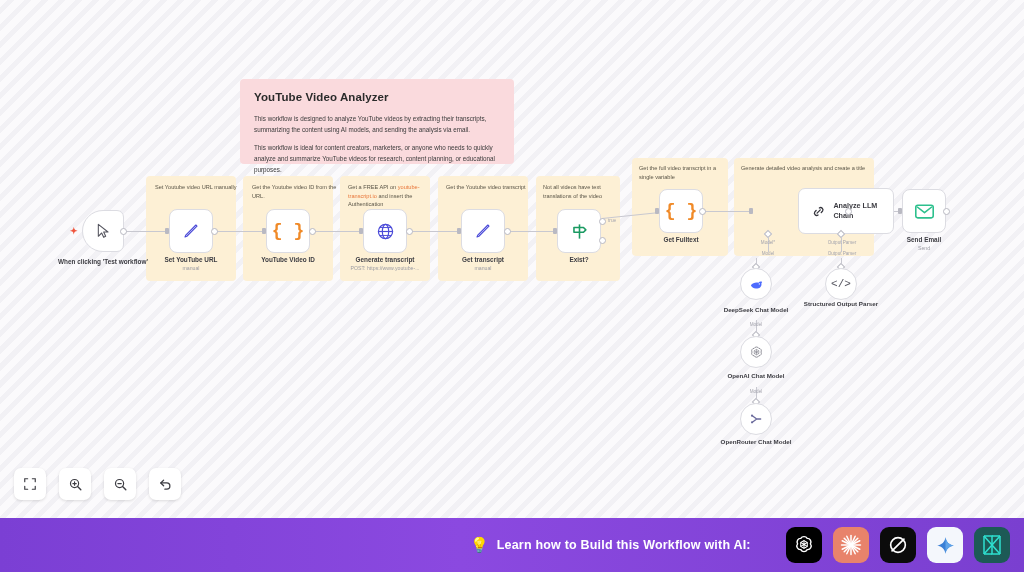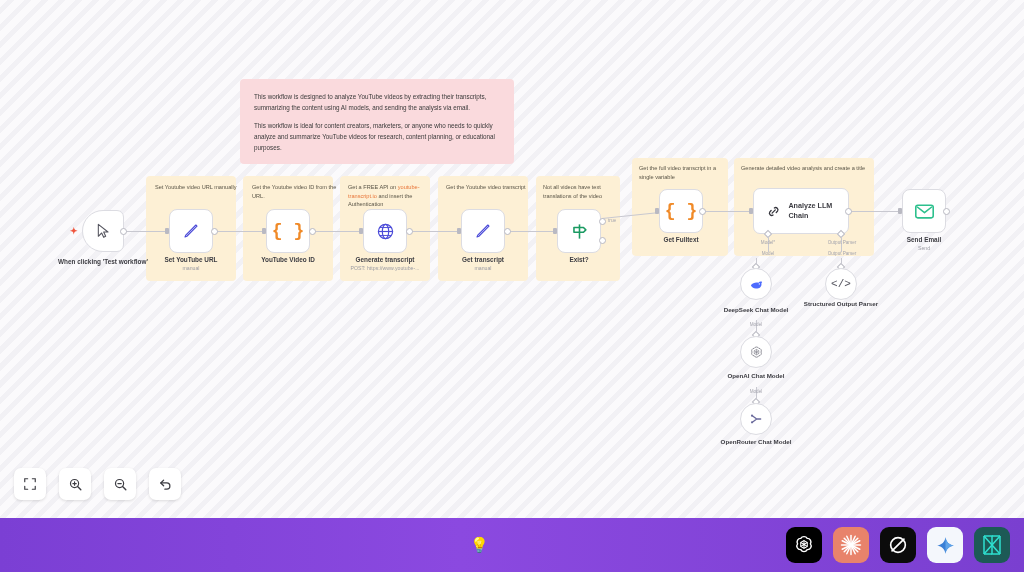--- a/index.html
+++ b/index.html
@@ -57,20 +57,21 @@
   }
   .node.trigger {
     border-radius:24px 8px 8px 24px;
     width:42px;height:42px;
   }
   .node.wide {
     width:96px; height:46px;
     justify-content:flex-end;
     padding-left:12px; gap:7px;
     border-radius:7px;
+    margin-left:45px;
   }
   .node-label {
     position:absolute;
     text-align:center;
     font-size:6.4px; font-weight:bold; color:#3c3c42;
     line-height:1.4;
     width:90px;
   }
   .node-sub {
     position:absolute;
@@ -150,20 +151,21 @@
     width:36px;height:36px;border-radius:9px;
     display:flex;align-items:center;justify-content:center;
   }
 </style>
 </head>
 <body>
 
 <div id="canvas">
 
   <div class="sticky pink" style="left:240px;top:79px;width:274px;height:85px;">
+    <div class="sticky-title">YouTube Video Analyzer</div>
     <div class="sticky-para">This workflow is designed to analyze YouTube videos by extracting their transcripts, summarizing the content using AI models, and sending the analysis via email.</div>
     <div class="sticky-para">This workflow is ideal for content creators, marketers, or anyone who needs to quickly analyze and summarize YouTube videos for research, content planning, or educational purposes.</div>
   </div>
 
   <div class="sticky" style="left:146px;top:176px;width:90px;height:105px;"></div>
   <div class="sticky" style="left:243px;top:176px;width:90px;height:105px;"></div>
   <div class="sticky" style="left:340px;top:176px;width:90px;height:105px;"></div>
   <div class="sticky" style="left:438px;top:176px;width:90px;height:105px;"></div>
   <div class="sticky" style="left:536px;top:176px;width:84px;height:105px;"></div>
   <div class="sticky" style="left:632px;top:158px;width:96px;height:98px;"></div>
@@ -356,20 +358,21 @@
       <path d="M9 5 L4.5 9.5 L9 14" fill="none" stroke="#3c3c42" stroke-width="2" stroke-linecap="round" stroke-linejoin="round"></path>
       <path d="M4.5 9.5 H14 a5 5 0 0 1 0 10 H11" fill="none" stroke="#3c3c42" stroke-width="2" stroke-linecap="round"></path>
     </svg>
   </div>
 </div>
 
 <div id="footer">
 
   <div id="footer-cta">
     <span style="font-size:15px;">💡</span>
+    <span id="cta-text">Learn how to Build this Workflow with AI:</span>
   </div>
 
   <div id="ai-icons">
     <div class="ai-icon" style="background:#000;">
       <svg width="22" height="22" viewBox="0 0 24 24">
         <path d="M12 2.8 a3.9 3.9 0 0 1 3.5 2 a3.9 3.9 0 0 1 3.5 5.9 a3.9 3.9 0 0 1 -3.5 6.3 a3.9 3.9 0 0 1 -7 0 a3.9 3.9 0 0 1 -3.5 -6.3 a3.9 3.9 0 0 1 3.5 -5.9 A3.9 3.9 0 0 1 12 2.8 Z" fill="none" stroke="#fff" stroke-width="1.5"></path>
         <path d="M8.4 9.3 L12 7.2 L15.6 9.3 L15.6 13.5 L12 15.6 L8.4 13.5 Z" fill="none" stroke="#fff" stroke-width="1.1"></path>
         <path d="M12 7.2 V15.6 M8.4 9.3 L15.6 13.5 M15.6 9.3 L8.4 13.5" stroke="#fff" stroke-width="1.1"></path>
       </svg>
     </div>

